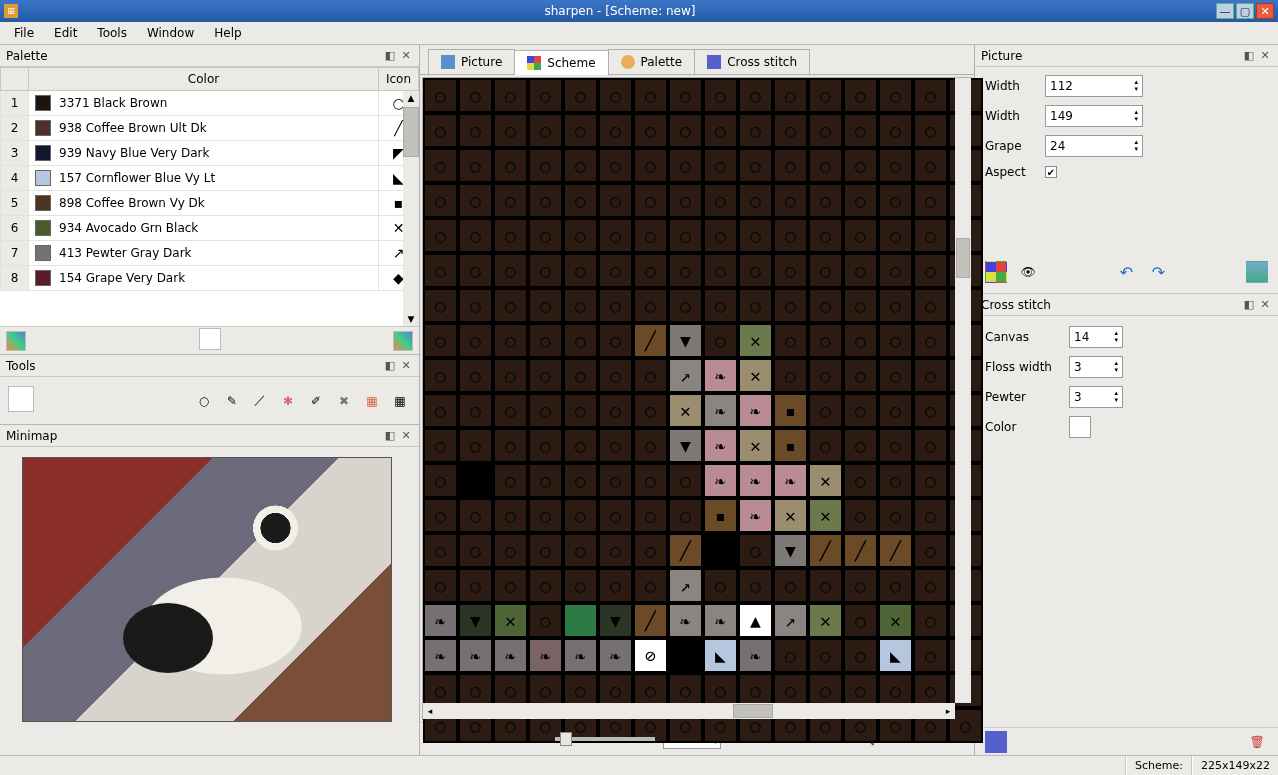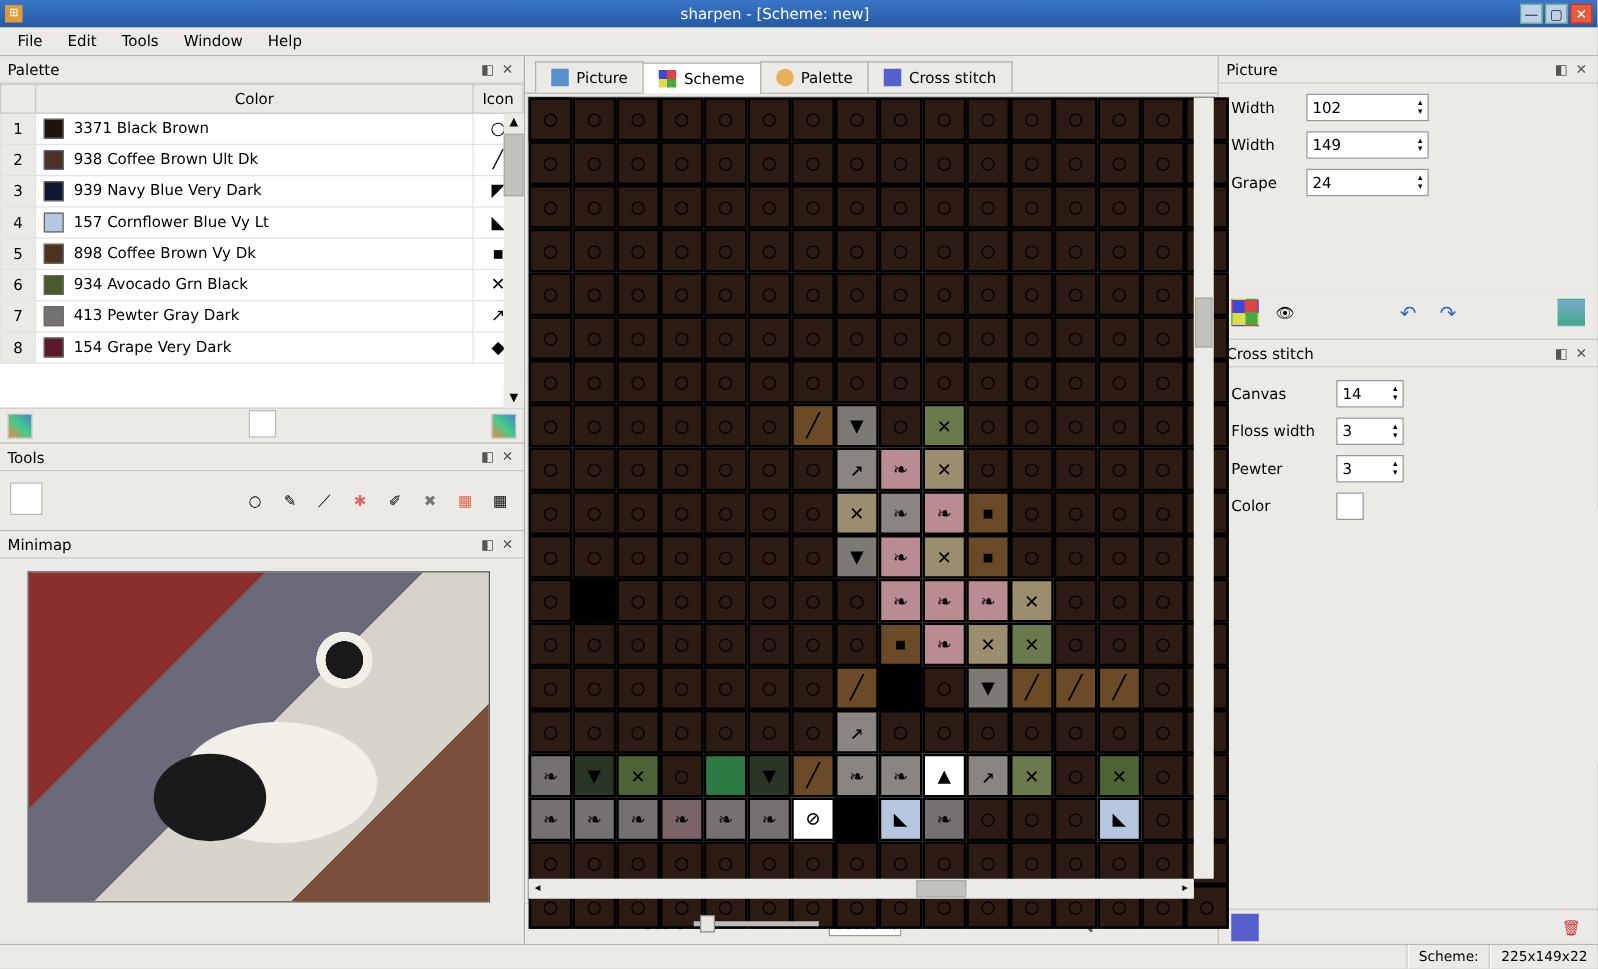--- a/index.html
+++ b/index.html
@@ -1344,21 +1344,21 @@
       <span>Picture</span>
       <div class="btns">
         <span class="ctrlbtn">◧</span>
         <span class="ctrlbtn">✕</span>
       </div>
     </div>
     <div class="right-body">
       <div class="form-row">
           <label>Width</label>
           <div class="num-input">
-            <span>102</span>
+            <span>112</span>
             <span class="spinner-btns">
               <span class="spin">▴</span>
               <span class="spin">▾</span>
             </span>
           </div>
         </div>
       <div class="form-row">
           <label>Width</label>
           <div class="num-input">
             <span>149</span>
@@ -1370,20 +1370,24 @@
         </div>
       <div class="form-row">
           <label>Grape</label>
           <div class="num-input">
             <span>24</span>
             <span class="spinner-btns">
               <span class="spin">▴</span>
               <span class="spin">▾</span>
             </span>
           </div>
+        </div>
+      <div class="form-row">
+          <label>Aspect</label>
+          <span class="check">✔</span>
         </div>
       <div style="height:60px;"></div>
     </div>
     <div class="right-actions">
       <span class="tool-btn" style="background:conic-gradient(#d44 0 25%,#4a4 0 50%,#dd4 0 75%,#44d 0);"></span>
       <span class="tool-btn">👁</span>
       <span class="sp"></span>
       <span class="tool-btn" style="color:#2a6dc0;font-size:16px;">↶</span>
       <span class="tool-btn" style="color:#2a6dc0;font-size:16px;">↷</span>
       <span class="sp"></span>

